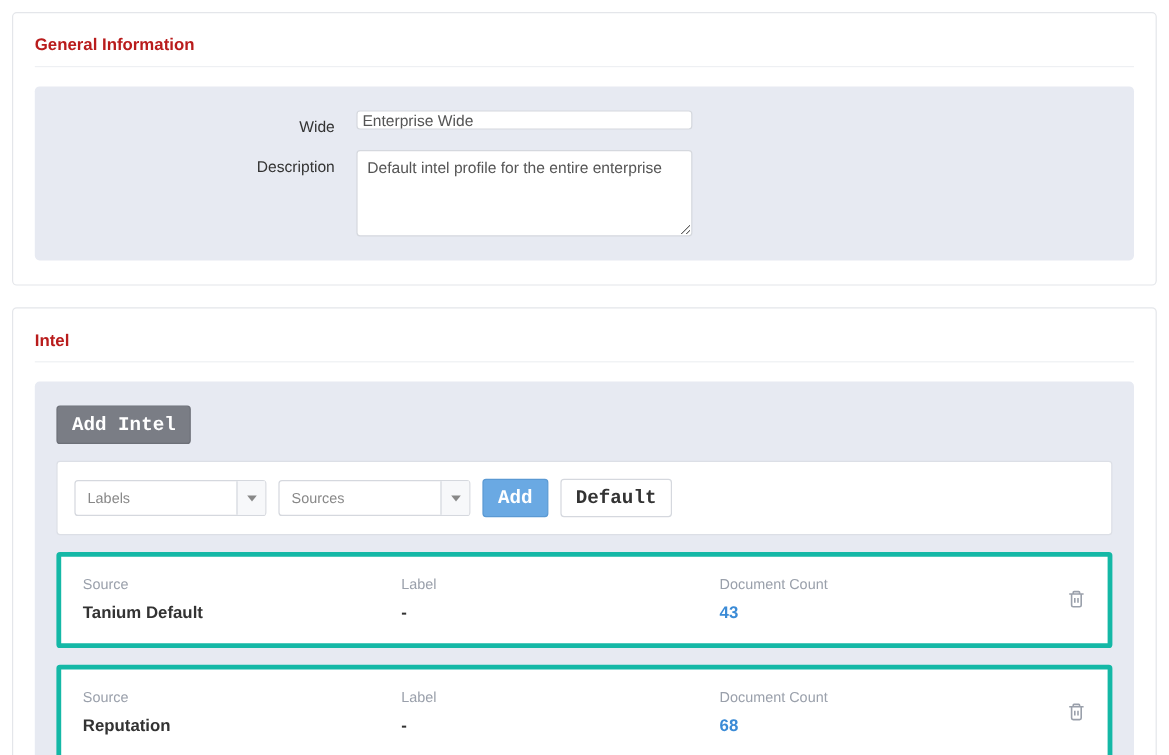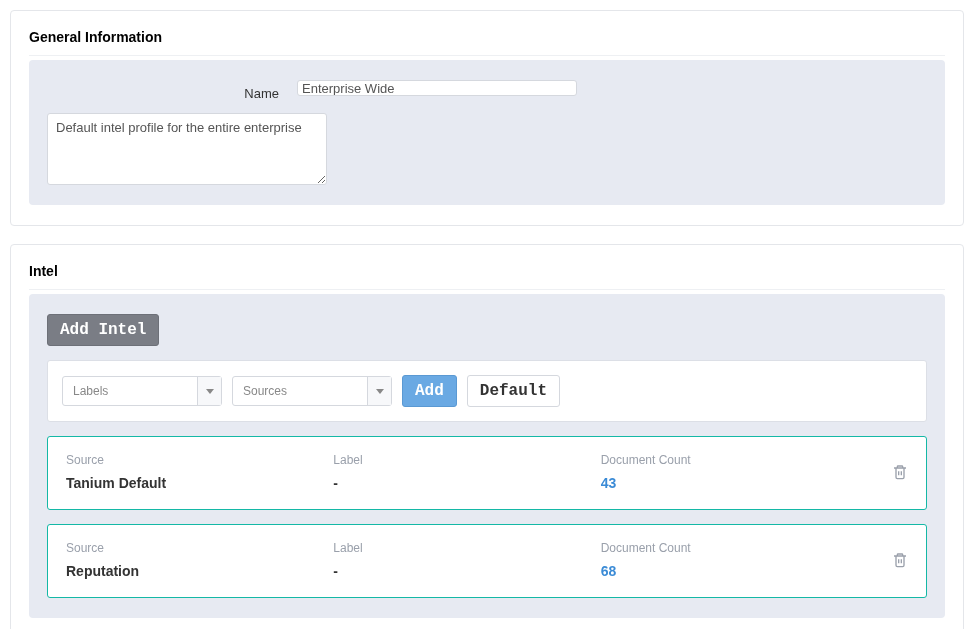--- a/index.html
+++ b/index.html
@@ -13,24 +13,24 @@
     .panel {
       border: 1px solid #e4e6ea;
       border-radius: 4px;
       background: #fff;
       margin-bottom: 18px;
       padding: 18px 18px 20px 18px;
     }
     .panel-title {
       font-size: 14px;
       font-weight: 700;
-      color: #000000;
+      color: #b91c1c;
       padding-bottom: 10px;
       border-bottom: 1px solid #eef0f3;
-      margin-bottom: 4px;
+      margin-bottom: 16px;
     }
     .inner-block {
       background: #e7eaf2;
       border-radius: 4px;
       padding: 20px 18px;
     }
     .form-row {
       display: flex;
       align-items: flex-start;
       margin-bottom: 12px;
@@ -129,21 +129,21 @@
       background: #f7f8fa;
     }
     .caret-down {
       width: 0; height: 0;
       border-left: 4px solid transparent;
       border-right: 4px solid transparent;
       border-top: 5px solid #888;
     }
     .intel-row {
       background: #fff;
-      border: 1px solid #14b8a6;
+      border: 4px solid #14b8a6;
       border-radius: 3px;
       padding: 16px 18px 18px 18px;
       margin-top: 14px;
       display: grid;
       grid-template-columns: 1fr 1fr 1fr 40px;
       align-items: center;
       row-gap: 8px;
     }
     .col-header {
       font-size: 12px;
@@ -165,24 +165,25 @@
     }
     svg { display: block; }
   </style>
 </head>
 <body>
 
 <div class="panel">
   <div class="panel-title">General Information</div>
   <div class="inner-block">
     <div class="form-row">
-      <div class="form-label">Name</div>
+      <div class="form-label">Wide</div>
       <input type="text" class="text-input" value="Enterprise Wide" style="">
     </div>
     <div class="form-row">
+      <div class="form-label">Description</div>
       <textarea class="textarea-input" style="">Default intel profile for the entire enterprise</textarea>
     </div>
   </div>
 </div>
 
 <div class="panel">
   <div class="panel-title">Intel</div>
   <div class="inner-block">
 
     <button class="btn btn-dark">Add Intel</button>

